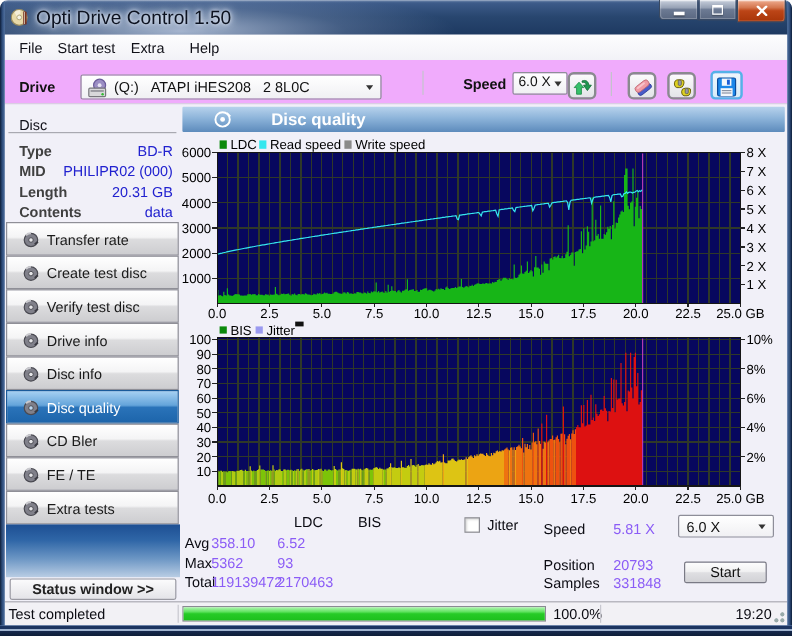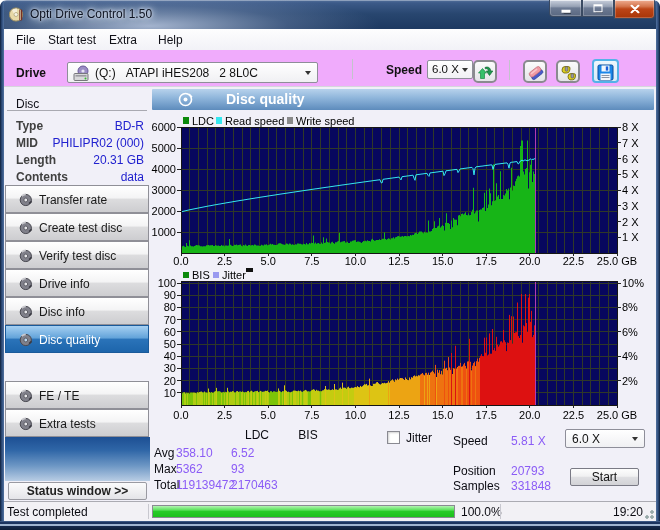--- a/index.html
+++ b/index.html
@@ -7,21 +7,21 @@
 #win{position:absolute;inset:0;background:#f1f0f8;border-radius:7px 7px 0 0;overflow:hidden}
 
 #brL{left:0;top:0;bottom:0;width:4px;background:linear-gradient(90deg,#0e1e38,#2d4b79 45%,#51719f)}
 #brR{right:0;top:0;bottom:0;width:4px;background:linear-gradient(270deg,#0e1e38,#2d4b79 45%,#51719f)}
 #brB{left:0;bottom:0;right:0;height:9px;background:linear-gradient(180deg,#5a78a6 0,#1c3460 1px,#1c3460 3px,#9fb3cf 3px,#9fb3cf 5px,#16294d 5px,#0e1e38 100%)}
 
 #tbar{left:0;top:0;right:0;height:29px;background:
  radial-gradient(ellipse 230px 34px at 150px 26px,rgba(186,200,224,.85),rgba(130,150,185,.35) 60%,rgba(120,140,175,0) 100%),
  linear-gradient(180deg,#54719c 0,#3c5a88 3px,#28466f 14px,#1e3a62 28px);
  border-radius:6px 6px 0 0;box-shadow:inset 0 1px 0 rgba(255,255,255,.35)}
-#title{left:30px;top:7px;color:#0c1220;font-size:12px;text-shadow:0 0 3px #e6edf8,0 0 6px #e6edf8,0 0 9px #e6edf8}
+#title{left:30px;top:7px;color:#0c1220;font-size:16px;text-shadow:0 0 3px #e6edf8,0 0 6px #e6edf8,0 0 9px #e6edf8}
 
 .wbtn{top:0;height:17px;border:1px solid #3a4a62;border-top:none;
  background:linear-gradient(180deg,#c9d0dd 0,#97a2b5 40%,#6c7a93 50%,#5a6881 100%);
  box-shadow:inset 0 1px 0 rgba(255,255,255,.55),inset 0 0 0 1px rgba(255,255,255,.22)}
 #bmin{left:549px;width:33px;border-radius:0 0 0 4px}
 #bmax{left:582px;width:32px}
 #bclose{left:614px;width:41px;height:19px;border-radius:0 0 4px 0;background:linear-gradient(180deg,#f0ae92 0,#d4764e 35%,#bc4517 50%,#a83508 100%)}
 .glyph{position:absolute;left:50%;top:50%;transform:translate(-50%,-50%)}
 
 #menubar{left:4px;top:29px;right:4px;height:21px;background:linear-gradient(180deg,#fdfdfe,#f2f2f7)}
@@ -208,20 +208,29 @@
         <span class="lbl">Disc info</span>
       </div>
 <div class="sbtn sel abs" style="top:238px">
         <svg class="sico" viewBox="0 0 14 14">
 <circle cx="6.8" cy="7" r="5.6" fill="#80808a" stroke="#4a4a52" stroke-width="1"></circle>
 <circle cx="6.8" cy="7" r="1.9" fill="#bcd8f0" stroke="#4a4a52" stroke-width=".8"></circle>
 <path d="M2.6,3.2 A5.6,5.6 0 0 1 6.8,1.4" fill="none" stroke="#c9c9ce" stroke-width="1.6"></path>
 <path d="M10,10.6 L12.6,8.4" stroke="#3a3a42" stroke-width="1.6"></path>
 </svg>
         <span class="lbl">Disc quality</span>
+      </div>
+<div class="sbtn abs" style="top:266px">
+        <svg class="sico" viewBox="0 0 14 14">
+<circle cx="6.8" cy="7" r="5.6" fill="#80808a" stroke="#4a4a52" stroke-width="1"></circle>
+<circle cx="6.8" cy="7" r="1.9" fill="#e6e6e9" stroke="#4a4a52" stroke-width=".8"></circle>
+<path d="M2.6,3.2 A5.6,5.6 0 0 1 6.8,1.4" fill="none" stroke="#c9c9ce" stroke-width="1.6"></path>
+<path d="M10,10.6 L12.6,8.4" stroke="#3a3a42" stroke-width="1.6"></path>
+</svg>
+        <span class="lbl">CD Bler</span>
       </div>
 <div class="sbtn abs" style="top:294px">
         <svg class="sico" viewBox="0 0 14 14">
 <circle cx="6.8" cy="7" r="5.6" fill="#80808a" stroke="#4a4a52" stroke-width="1"></circle>
 <circle cx="6.8" cy="7" r="1.9" fill="#e6e6e9" stroke="#4a4a52" stroke-width=".8"></circle>
 <path d="M2.6,3.2 A5.6,5.6 0 0 1 6.8,1.4" fill="none" stroke="#c9c9ce" stroke-width="1.6"></path>
 <path d="M10,10.6 L12.6,8.4" stroke="#3a3a42" stroke-width="1.6"></path>
 </svg>
         <span class="lbl">FE / TE</span>
       </div>

